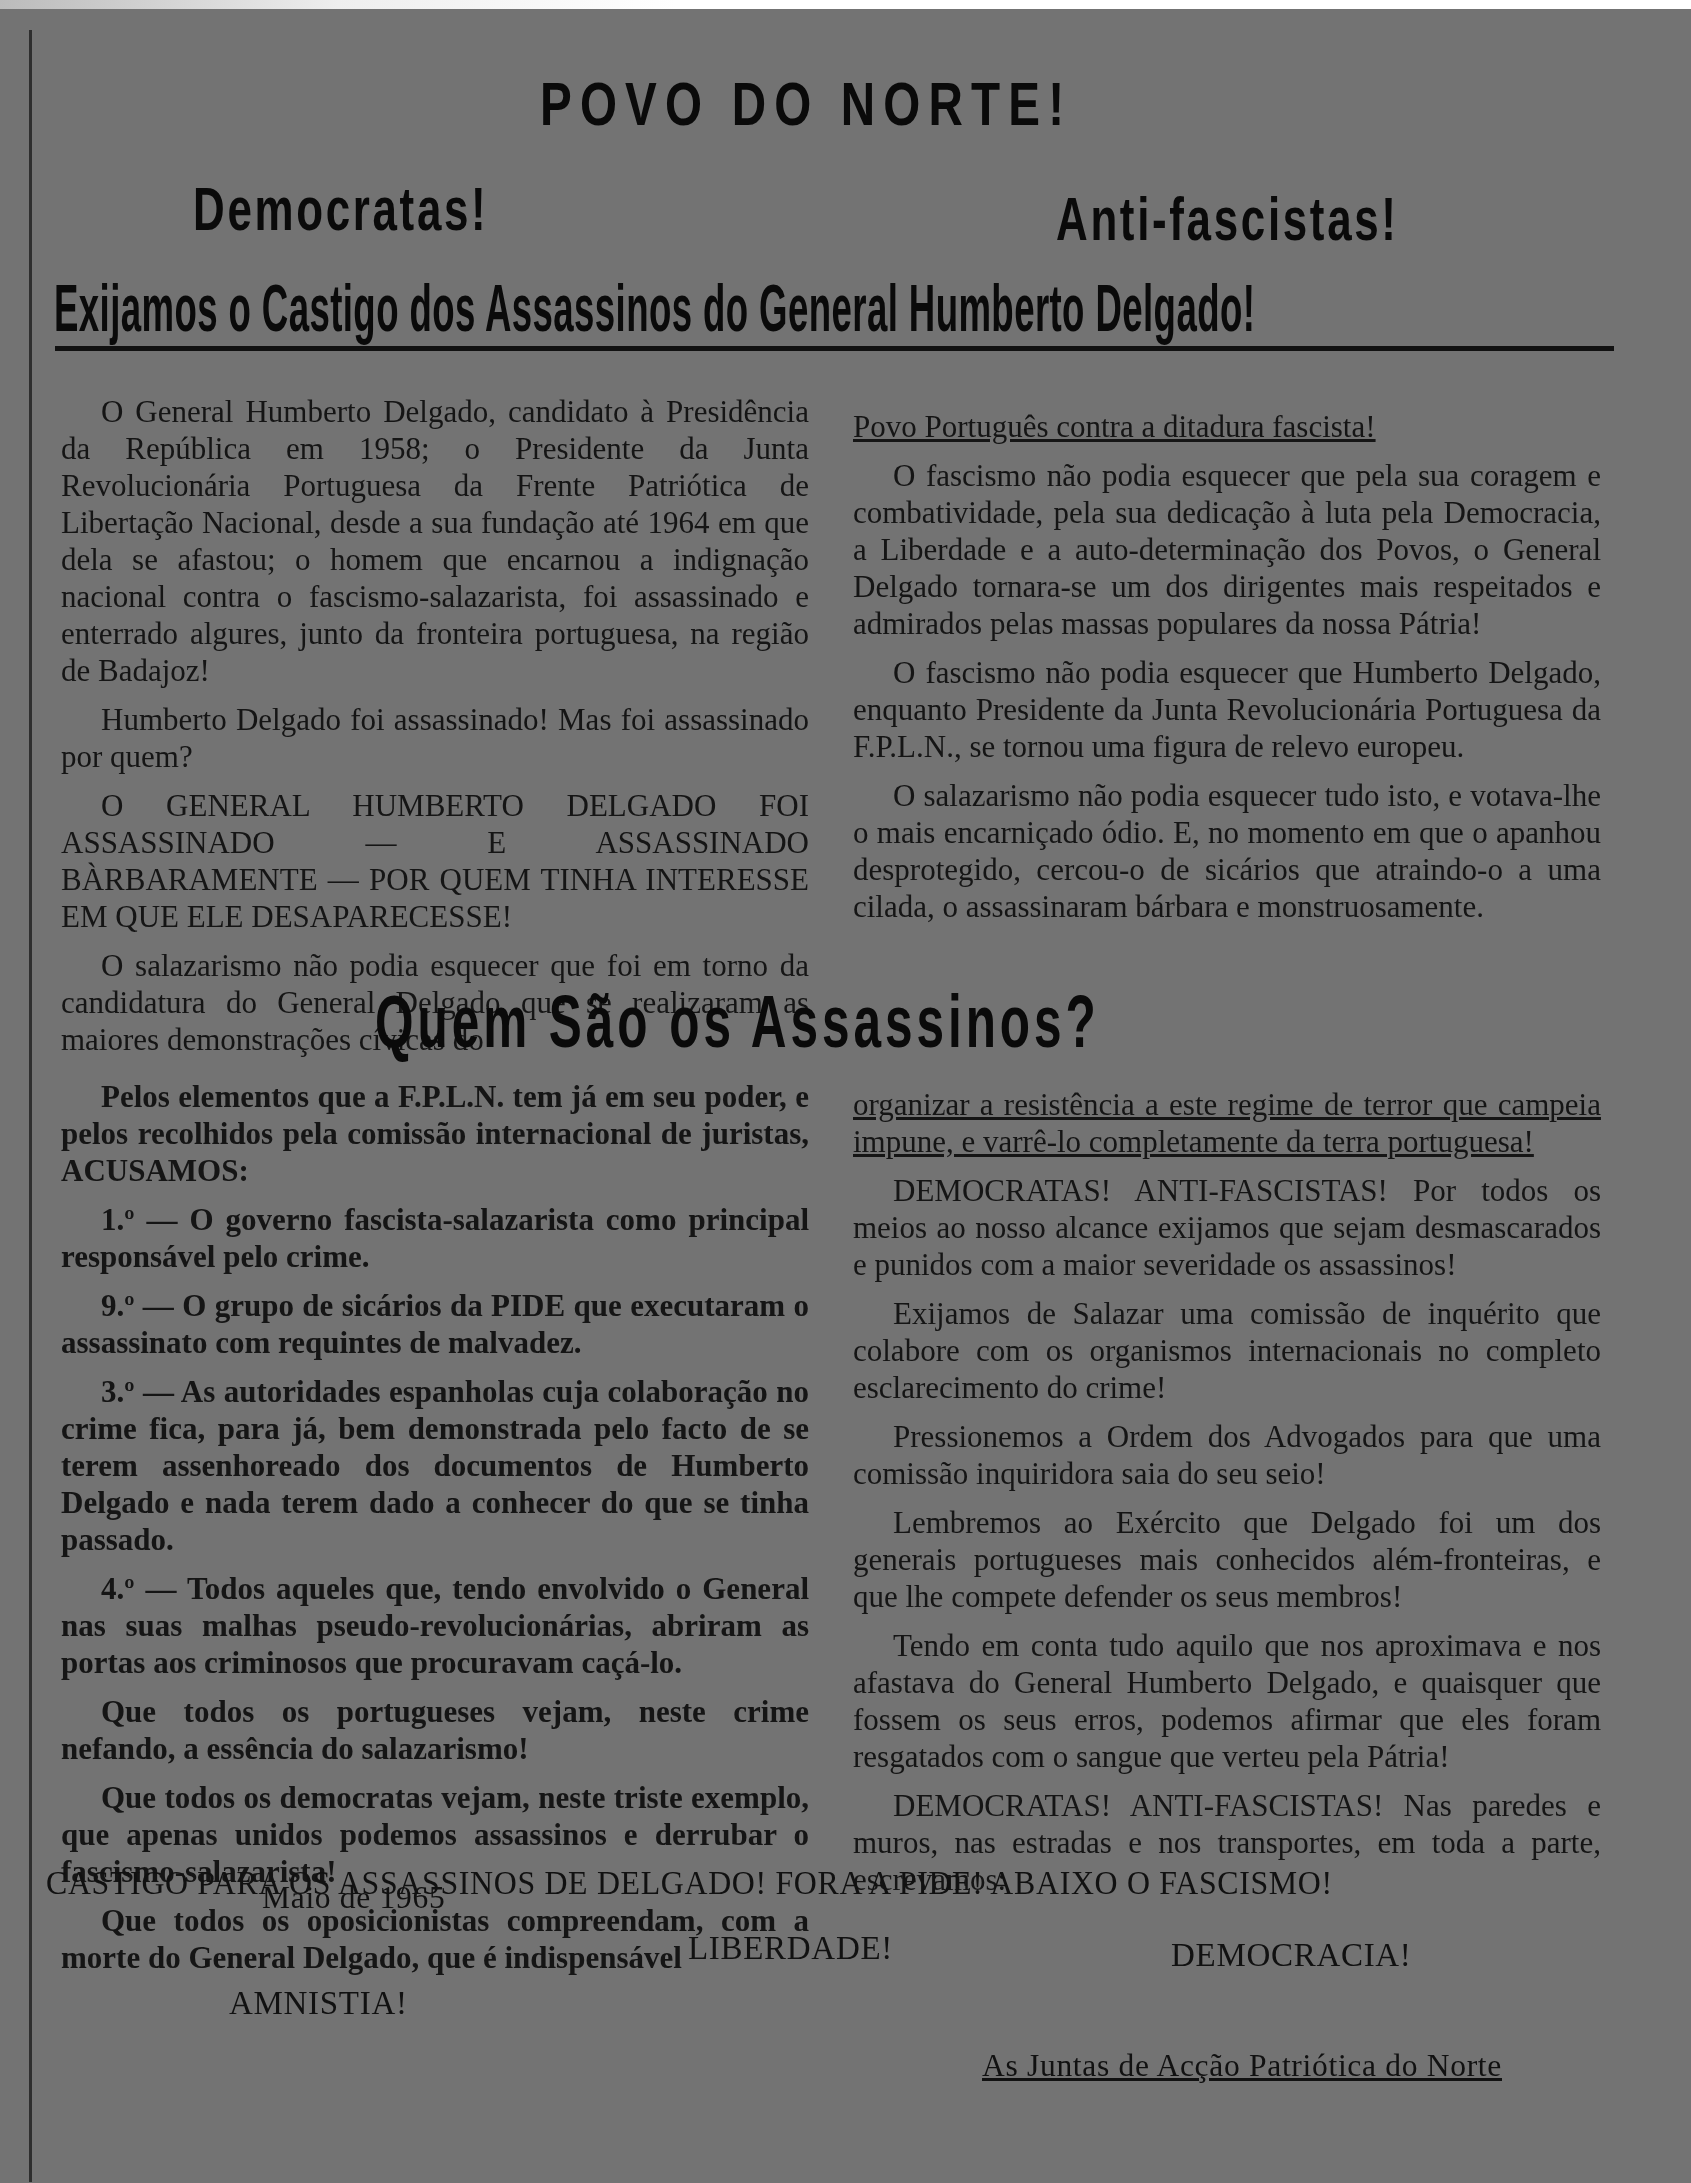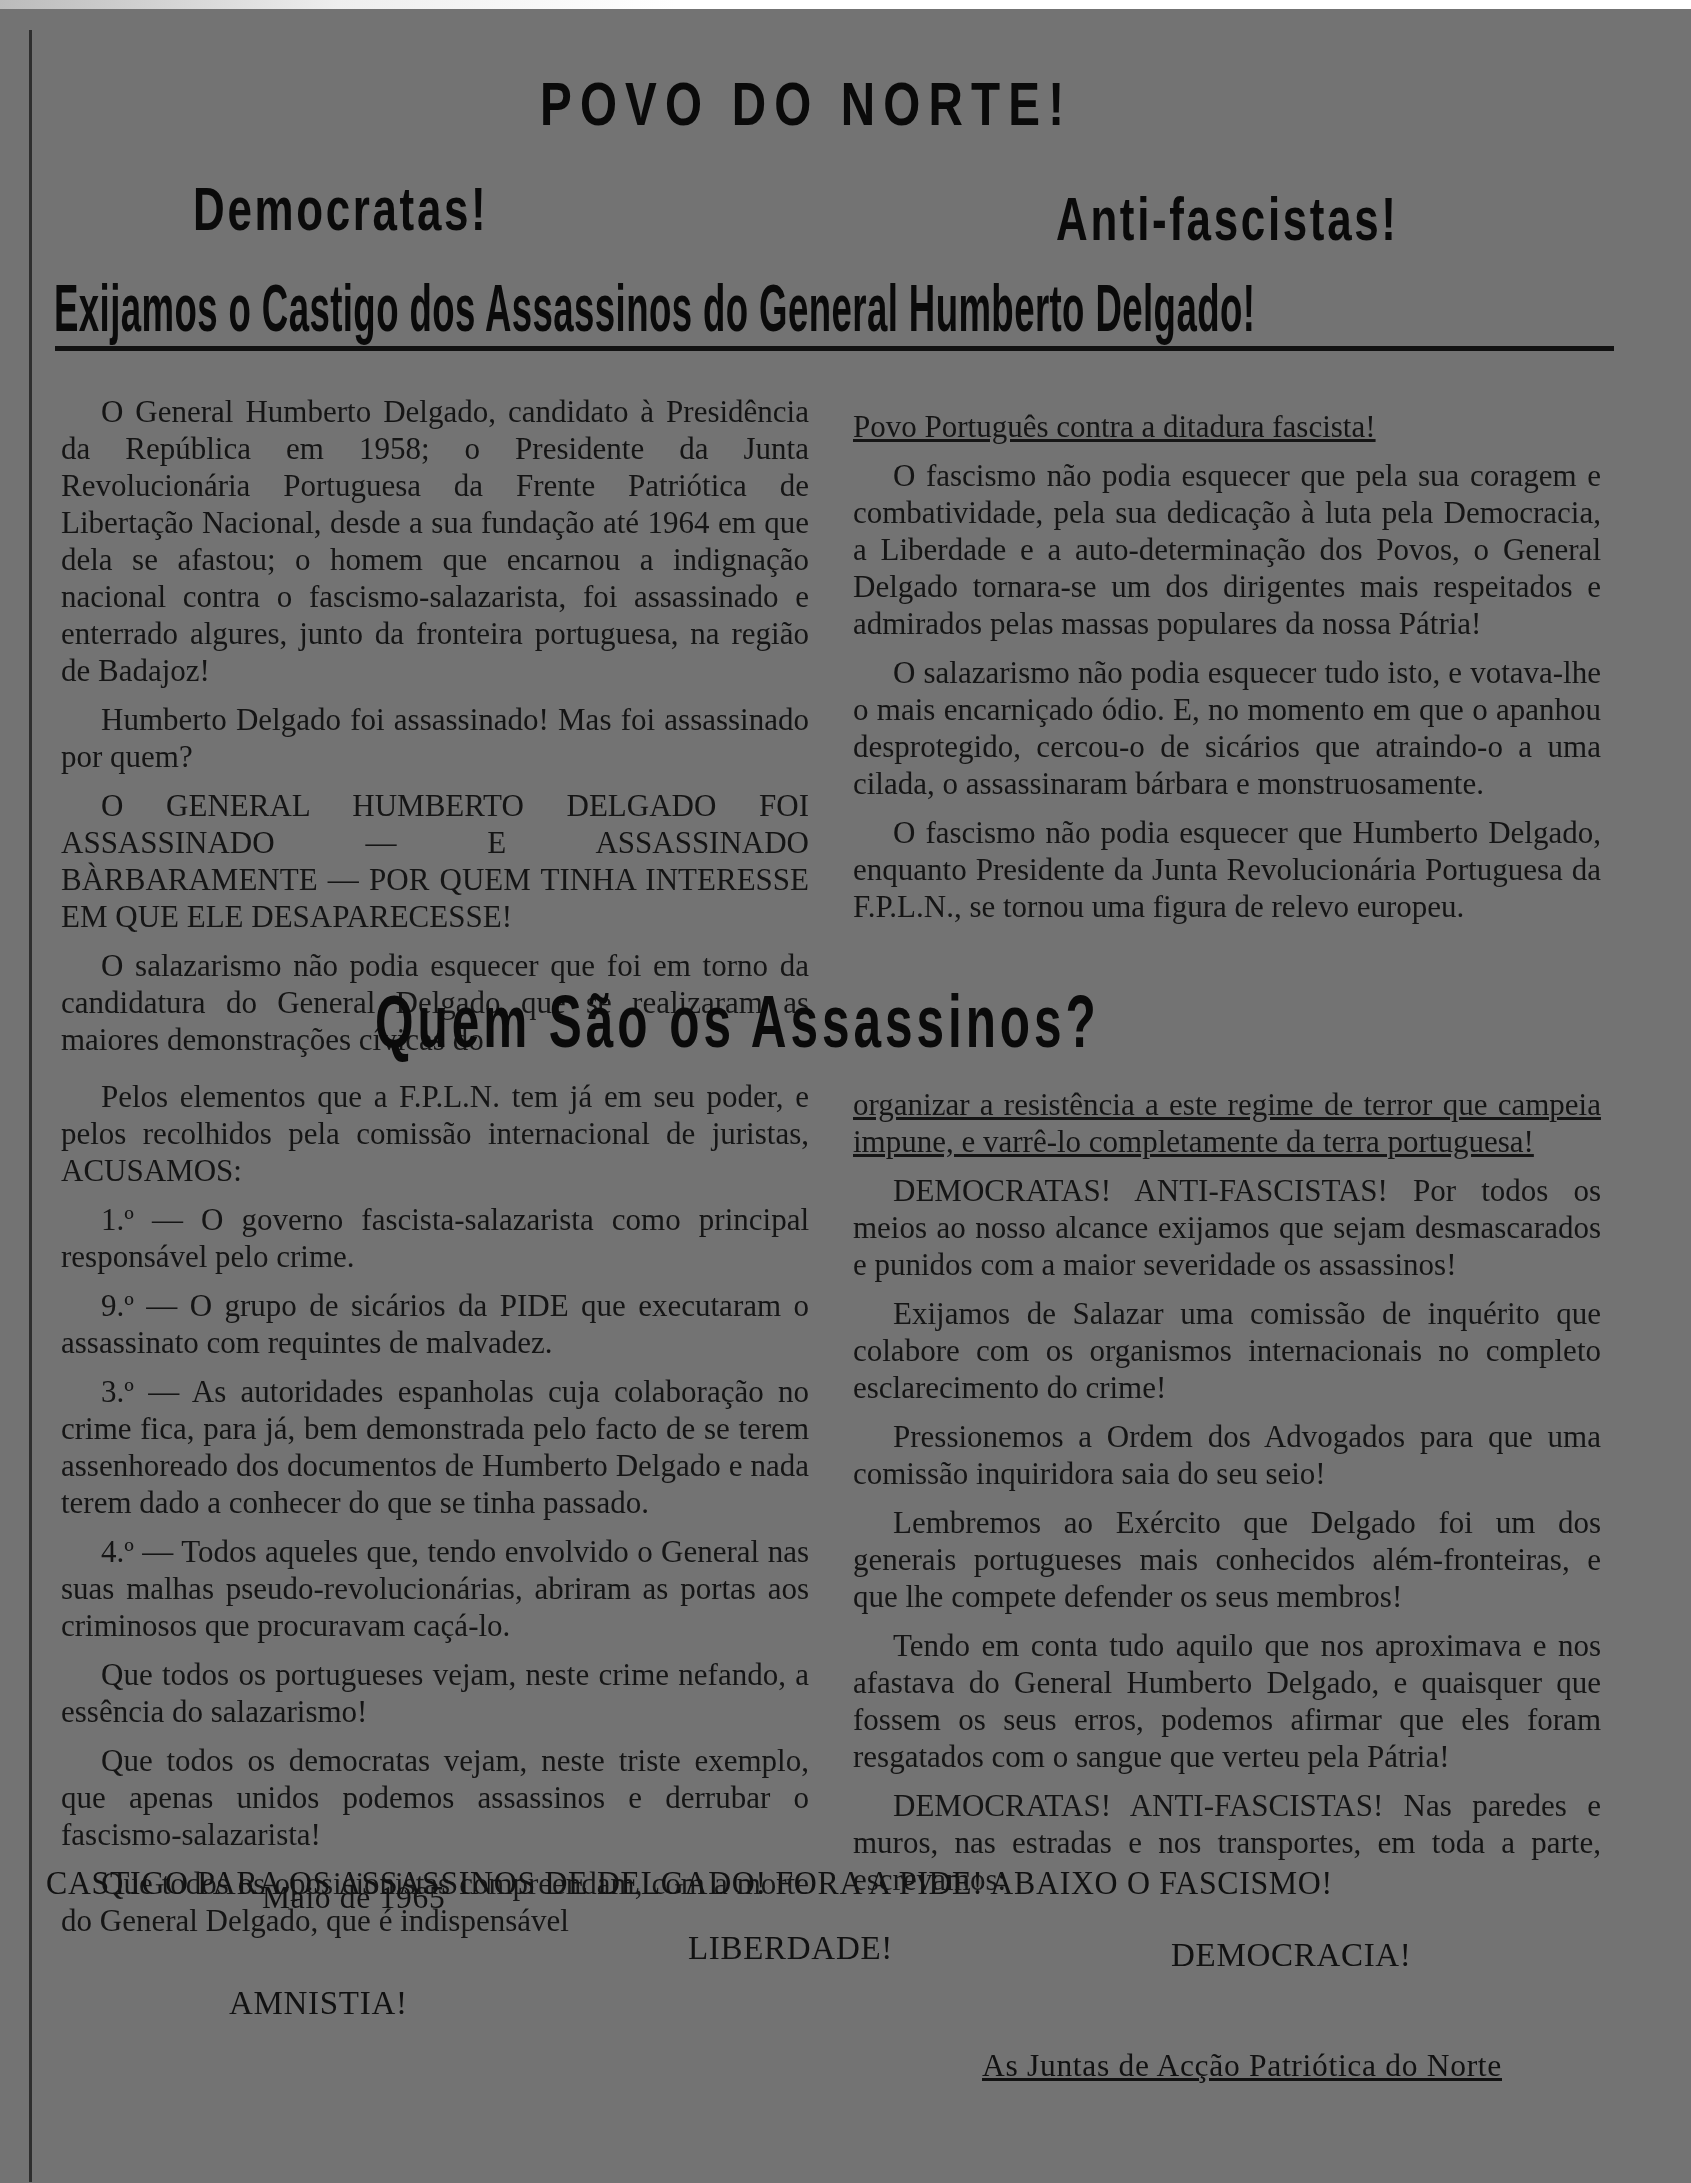--- a/index.html
+++ b/index.html
@@ -12,21 +12,21 @@
   #sub-left { left:193px; top:174px; font-size:61px; letter-spacing:3.7px; transform:scaleX(.72); }
   #sub-right { left:1056px; top:184px; font-size:61px; letter-spacing:3.7px; transform:scaleX(.72); }
   #main-head { left:54px; top:270px; font-size:66px; letter-spacing:0.7px; transform:scaleX(.555); }
   .head-rule { position:absolute; left:55px; top:346px; width:1559px; height:5.2px; background:#111; }
   .col { position:absolute; font-size:31px; line-height:37px; text-align:justify; color:#151515; }
   .col p { margin:12px; text-indent:40px; }
   .col p.noindent { text-indent:0;text-decoration:underline; }
   #col1 { left:49px; top:381px; width:772px; }
   #col2 { left:841px; top:396px; width:772px; }
   #section-head { left:375px; top:978px; font-size:75px; letter-spacing:6px; transform:scaleX(.66); }
-  #col3 { left:49px; top:1066px; width:772px; }
+  #col3 { left:49px; top:1066px; width:772px;font-weight:bold; }
   #col4 { left:841px; top:1074px; width:772px; }
   .slogan { position:absolute; font-size:33px; white-space:nowrap; letter-spacing:0.7px; }
   #slogan-main { left:46px; top:1865px; transform:scaleX(.965); transform-origin:left top; }
   #s-amnistia { left:229px; top:1985px;text-align:center; }
   #s-liberdade { left:688px; top:1930px; }
   #s-democracia { left:1171px; top:1937px; }
   #date { left:262px; top:1880px; font-size:31.5px; }
   #signature { left:982px; top:2048px; font-size:31.5px;text-decoration:underline; }
 </style>
 </head>
@@ -45,22 +45,22 @@
   <div id="col1" class="col">
     <p>O General Humberto Delgado, candidato à Presidência da República em 1958; o Presidente da Junta Revolucionária Portuguesa da Frente Patriótica de Libertação Nacional, desde a sua fundação até 1964 em que dela se afastou; o homem que encarnou a indignação nacional contra o fascismo-salazarista, foi assassinado e enterrado algures, junto da fronteira portuguesa, na região de Badajoz!</p>
     <p>Humberto Delgado foi assassinado! Mas foi assassinado por quem?</p>
     <p>O GENERAL HUMBERTO DELGADO FOI ASSASSINADO — E ASSASSINADO BÀRBARAMENTE — POR QUEM TINHA INTERESSE EM QUE ELE DESAPARECESSE!</p>
     <p>O salazarismo não podia esquecer que foi em torno da candidatura do General Delgado que se realizaram as maiores demonstrações cívicas do</p>
   </div>
 
   <div id="col2" class="col">
     <p class="noindent">Povo Português contra a ditadura fascista!</p>
     <p>O fascismo não podia esquecer que pela sua coragem e combatividade, pela sua dedicação à luta pela Democracia, a Liberdade e a auto-determinação dos Povos, o General Delgado tornara-se um dos dirigentes mais respeitados e admirados pelas massas populares da nossa Pátria!</p>
+    <p>O fascismo não podia esquecer que Humberto Delgado, enquanto Presidente da Junta Revolucionária Portuguesa da F.P.L.N., se tornou uma figura de relevo europeu.</p>
     <p>O salazarismo não podia esquecer tudo isto, e votava-lhe o mais encarniçado ódio. E, no momento em que o apanhou desprotegido, cercou-o de sicários que atraindo-o a uma cilada, o assassinaram bárbara e monstruosamente.</p>
-    <p>O fascismo não podia esquecer que Humberto Delgado, enquanto Presidente da Junta Revolucionária Portuguesa da F.P.L.N., se tornou uma figura de relevo europeu.</p>
   </div>
 
   <div id="section-head" class="headline">Quem São os Assassinos?</div>
 
   <div id="col3" class="col">
     <p>Pelos elementos que a F.P.L.N. tem já em seu poder, e pelos recolhidos pela comissão internacional de juristas, ACUSAMOS:</p>
     <p>1.º — O governo fascista-salazarista como principal responsável pelo crime.</p>
     <p>9.º — O grupo de sicários da PIDE que executaram o assassinato com requintes de malvadez.</p>
     <p>3.º — As autoridades espanholas cuja colaboração no crime fica, para já, bem demonstrada pelo facto de se terem assenhoreado dos documentos de Humberto Delgado e nada terem dado a conhecer do que se tinha passado.</p>
     <p>4.º — Todos aqueles que, tendo envolvido o General nas suas malhas pseudo-revolucionárias, abriram as portas aos criminosos que procuravam caçá-lo.</p>

